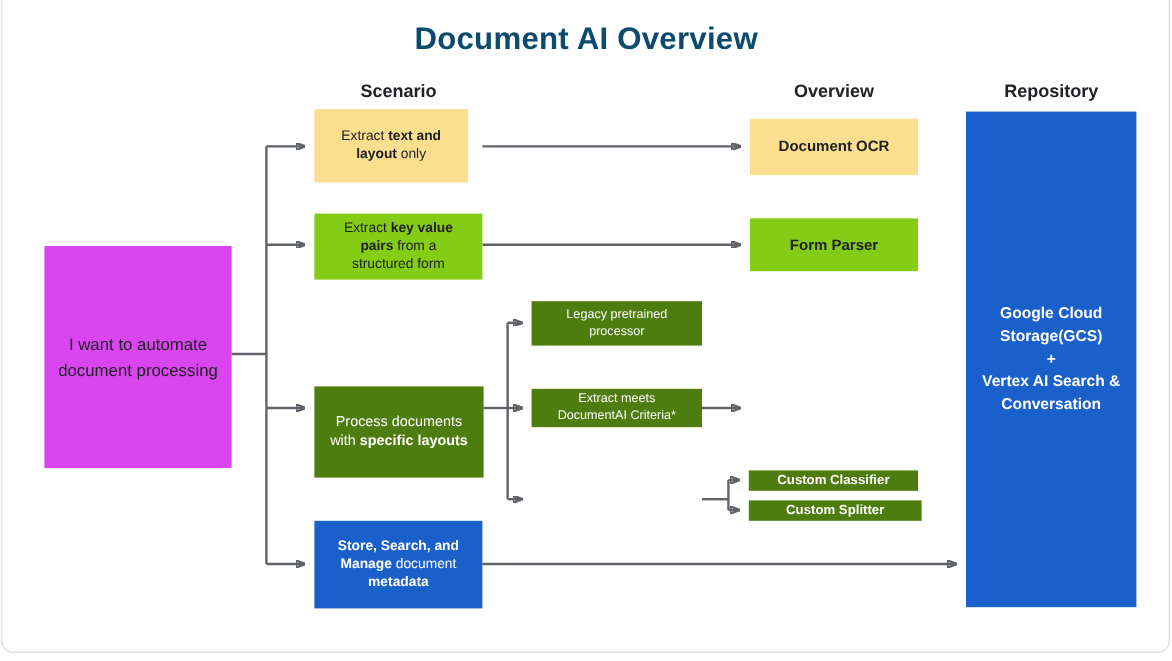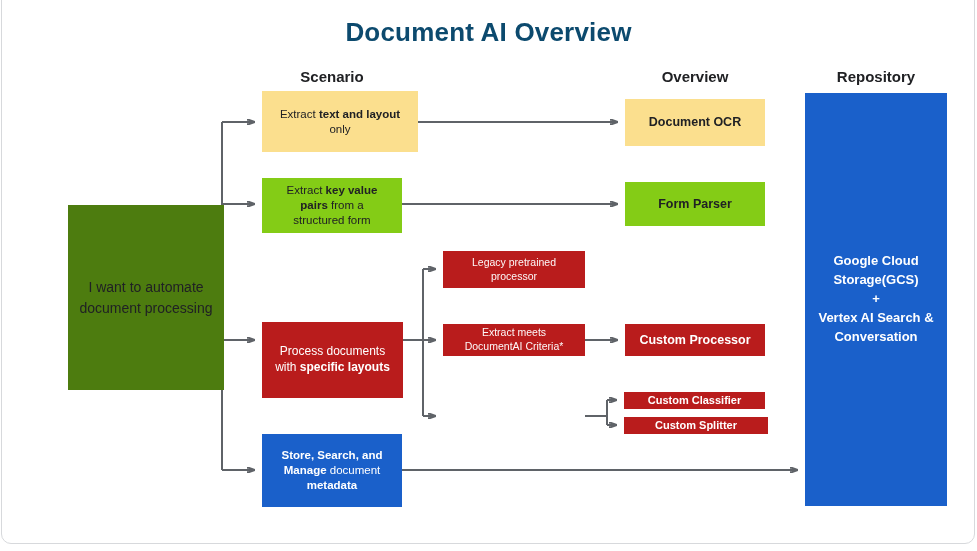--- a/index.html
+++ b/index.html
@@ -10,28 +10,28 @@
            border:1.5px solid #d7d9dc; border-radius:10px; pointer-events:none; }
   .title { position:absolute; left:0; right:0; top:17px; text-align:center;
            font-size:26px; font-weight:700; letter-spacing:.2px; color:#0c4a6e; }
   .col-header { position:absolute; top:68px; text-align:center; font-size:15px; font-weight:700; color:#202124; }
   .hdr-scenario   { left:262px; width:140px; }
   .hdr-processor  { left:625px; width:140px; }
   .hdr-repository { left:805px; width:142px; }
 
   .box { position:absolute; display:flex; flex-direction:column; align-items:center; justify-content:center;
          text-align:center; line-height:1.3; }
-  .gray   { background:#4d7c0f; color:#202124;margin-left:31px; }
+  .gray   { background:#d946ef; color:#202124; }
   .yellow { background:#fbdf8e; color:#202124; }
   .green  { background:#84cc16; color:#202124; }
-  .blue   { background:#b91c1c; color:#ffffff; }
+  .blue   { background:#4d7c0f; color:#ffffff; }
   .dblue  { background:#1a60ca; color:#ffffff; }
 
   .intro-box        { left:37px;  top:205px; width:156px; height:185px; font-size:14px; line-height:1.5; }
-  .sc-extract-text  { left:262px; top:91px;  width:156px; height:61px;  font-size:11.5px; padding:20px 14px; }
+  .sc-extract-text  { left:262px; top:91px;  width:128px; height:61px;  font-size:11.5px; padding:20px 14px; }
   .sc-extract-kv    { left:262px; top:178px; width:140px; height:55px;  font-size:11.5px; padding:4px 16px; }
   .sc-layouts       { left:262px; top:302px; width:141px; height:76px;  font-size:12px;   padding:4px 8px;margin-top:20px; }
   .sc-store         { left:262px; top:434px; width:140px; height:73px;  font-size:11.5px; padding:4px 14px; }
 
   .pr-ocr           { left:625px; top:99px;  width:140px; height:47px; font-size:12.5px; font-weight:700; }
   .pr-form-parser   { left:625px; top:182px; width:140px; height:44px; font-size:12.5px; font-weight:700; }
   .pr-custom-proc   { left:625px; top:324px; width:140px; height:32px; font-size:12.5px; font-weight:700; }
   .pr-classifier    { left:624px; top:392px; width:141px; height:17px; font-size:11px;  font-weight:700; }
   .pr-splitter      { left:624px; top:417px; width:144px; height:17px; font-size:11px;  font-weight:700; }
 
@@ -98,21 +98,20 @@
     </div>
   <div class="box dblue  sc-store">
       <span><span class="b">Store, Search, and Manage</span><span> document </span><span class="b">metadata</span></span>
     </div>
 
   <div class="box blue sub-legacy">Legacy pretrained processor</div>
   <div class="box blue sub-criteria">Extract meets DocumentAI Criteria*</div>
 
   <div class="box yellow pr-ocr">Document OCR</div>
   <div class="box green  pr-form-parser">Form Parser</div>
-  <div class="box blue   pr-custom-proc">Custom Processor</div>
   <div class="box blue   pr-classifier">Custom Classifier</div>
   <div class="box blue   pr-splitter">Custom Splitter</div>
 
   <div class="box dblue repo-box">
     <div class="line">Google Cloud Storage(GCS)</div>
     <div class="line">+</div>
     <div class="line">Vertex AI Search &amp; Conversation</div>
   </div>
 </div>
 

